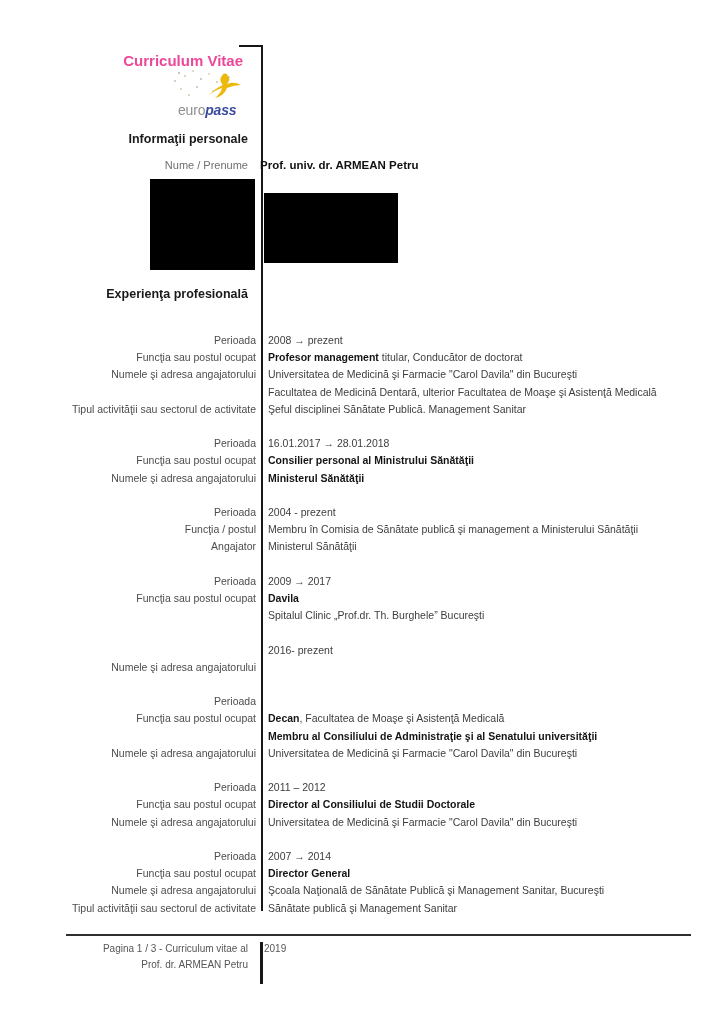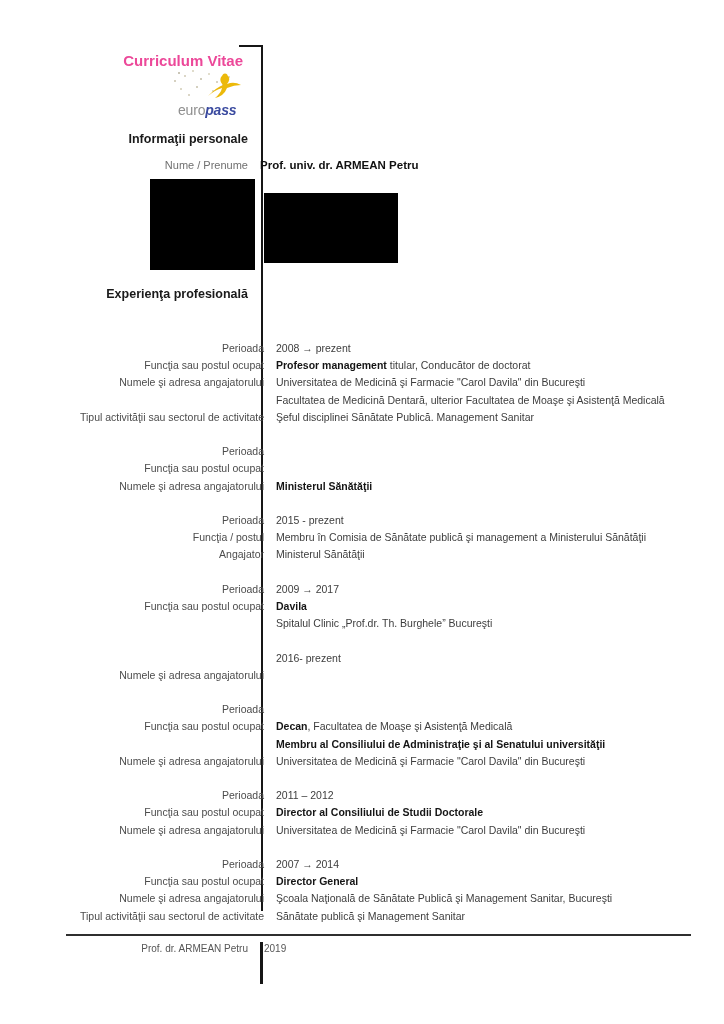--- a/index.html
+++ b/index.html
@@ -41,21 +41,21 @@
   .name-row .val{font-weight:bold;font-size:11.5px;color:#111;}
   .redact{position:absolute;background:#000;}
   .redact-photo{left:150px;top:179px;width:105px;height:91px;}
   .redact-contact{left:264px;top:193px;width:134px;height:70px;}
 
   
   .blocks{position:absolute;left:0;top:324px;width:691px;font-size:10.5px;line-height:17.2px;}
   .row{display:grid;grid-template-columns:255px 1fr;min-height:17.2px;}
   .row .lbl{white-space:nowrap;}
   .row.gap{margin-top:17.2px;}
-  .block{margin:16px;}
+  .block{margin:8px;}
   .block + .block{margin-top:17.2px;}
 
   
   .footer{position:absolute;left:0;top:941px;font-size:10px;line-height:15.5px;color:#565656;}
   .footer .lbl{color:#565656;}
   .footer .val{padding-left:9px;color:#565656;}
 </style>
 </head>
 <body>
 
@@ -117,34 +117,36 @@
       </div>
       <div class="row">
         <div class="lbl">Tipul activităţii sau sectorul de activitate</div>
         <div class="val"><b></b><span>Şeful disciplinei Sănătate Publică. Management Sanitar</span></div>
       </div>
     </div>
 
     <div class="block">
       <div class="row">
         <div class="lbl">Perioada</div>
-      </div>
-      <div class="row">
-        <div class="lbl">Funcţia sau postul ocupat</div>
+        <div class="val"><b></b><span>16.01.2017 → 28.01.2018</span></div>
+      </div>
+      <div class="row">
+        <div class="lbl">Funcţia sau postul ocupat</div>
+        <div class="val"><b>Consilier personal al Ministrului Sănătăţii</b><span></span></div>
       </div>
       <div class="row">
         <div class="lbl">Numele şi adresa angajatorului</div>
         <div class="val"><b>Ministerul Sănătăţii</b><span></span></div>
       </div>
     </div>
 
     <div class="block">
       <div class="row">
         <div class="lbl">Perioada</div>
-        <div class="val"><b></b><span>2015 - prezent</span></div>
+        <div class="val"><b></b><span>2004 - prezent</span></div>
       </div>
       <div class="row">
         <div class="lbl">Funcţia / postul</div>
         <div class="val"><b></b><span>Membru în Comisia de Sănătate publică şi management a Ministerului Sănătăţii</span></div>
       </div>
       <div class="row">
         <div class="lbl">Angajator</div>
         <div class="val"><b></b><span>Ministerul Sănătăţii</span></div>
       </div>
     </div>
@@ -222,18 +224,19 @@
         <div class="val"><b></b><span>Sănătate publică şi Management Sanitar</span></div>
       </div>
     </div>
 
   </div>
 
   <div class="footer-rule"></div>
   <div class="footer-vseg"></div>
   <div class="footer grid">
     <div class="lbl">
+      <div>Pagina 1 / 3 - Curriculum vitae al</div>
       <div>Prof. dr. ARMEAN Petru</div>
     </div>
     <div class="val">2019</div>
   </div>
 
 </div>
 
 </body></html>

